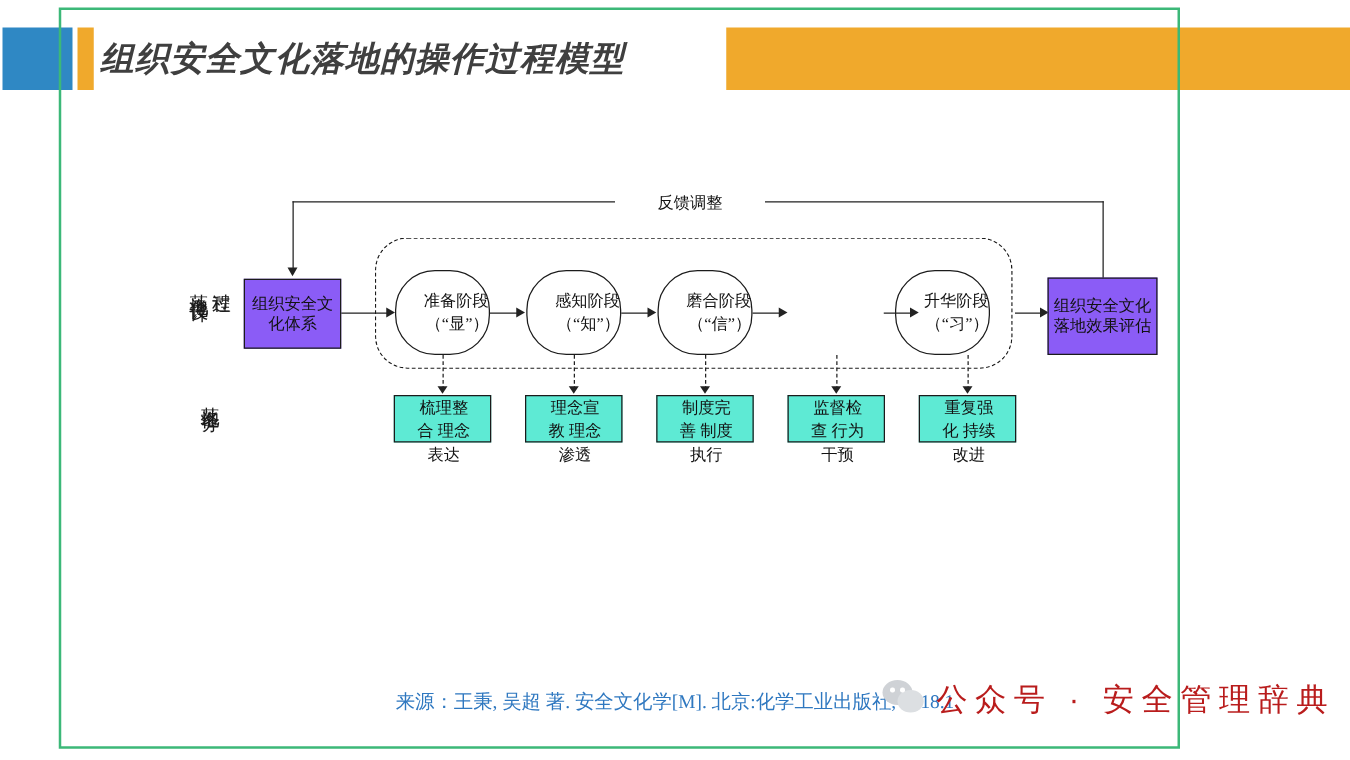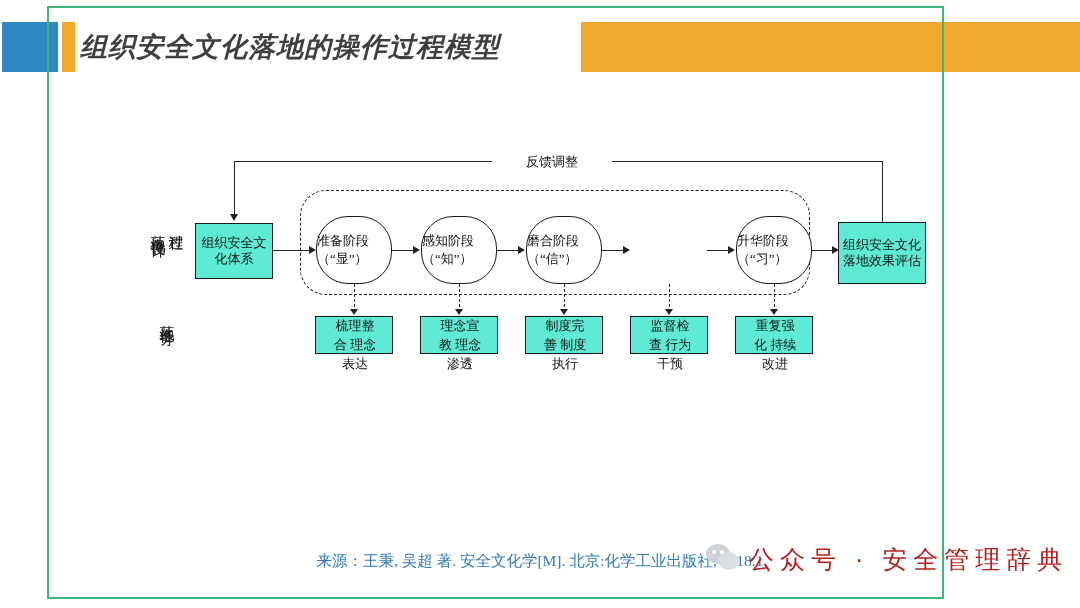--- a/index.html
+++ b/index.html
@@ -52,32 +52,32 @@
     position:absolute;writing-mode:vertical-rl;text-orientation:upright;
     font-size:15px;color:#1a1a1a;letter-spacing:2px;line-height:19px;
     white-space:nowrap;
   }
   #label-design{left:8px;top:78px;height:70px;}
   #label-design2{left:26px;top:78px;height:70px;}
   #label-task{left:17px;top:168px;height:78px;}
 
   
   .rbox{
-    position:absolute;border:1.4px solid #1b1b1b;background:#5eead4;
+    position:absolute;border:1.4px solid #1b1b1b;background:#8b5cf6;
     display:flex;align-items:center;justify-content:center;text-align:center;
     font-size:13px;line-height:16px;color:#121212;box-sizing:border-box;
   }
   #box-system{left:55px;top:78px;width:78px;height:56px;}
   #box-eval{left:698px;top:77px;width:88px;height:62px;}
 
   
   .capsule{
     position:absolute;width:76px;height:68px;border:1.4px solid #1b1b1b;
     border-radius:32px;background:#fff;display:flex;flex-direction:column;
-    align-items:flex-start;justify-content:center;text-align:center;
+    align-items:flex-end;justify-content:center;text-align:center;
     font-size:13px;line-height:18px;color:#121212;box-sizing:border-box;
   }
   .capsule .q{font-size:13px;}
 
   
   .tbox{
     position:absolute;width:78px;height:38px;border:1.4px solid #1b1b1b;background:#5eead4;
     box-sizing:border-box;
   }
   .tbox-in{
@@ -164,21 +164,21 @@
     <div class="q">（“显”）</div>
   </div>
   <div class="capsule" style="left:281px;top:71px;">
     <div>感知阶段</div>
     <div class="q">（“知”）</div>
   </div>
   <div class="capsule" style="left:386px;top:71px;">
     <div>磨合阶段</div>
     <div class="q">（“信”）</div>
   </div>
-  <div class="capsule" style="left:596px;top:71px;">
+  <div class="capsule" style="left:576px;top:71px;">
     <div>升华阶段</div>
     <div class="q">（“习”）</div>
   </div>
 
   <div class="ln hline" style="left:252px;top:105px;width:22px;"></div>
   <div class="arrow-r" style="left:273px;top:100.5px;"></div>
 
   <div class="ln hline" style="left:357px;top:105px;width:22px;"></div>
   <div class="arrow-r" style="left:378px;top:100.5px;"></div>
 

